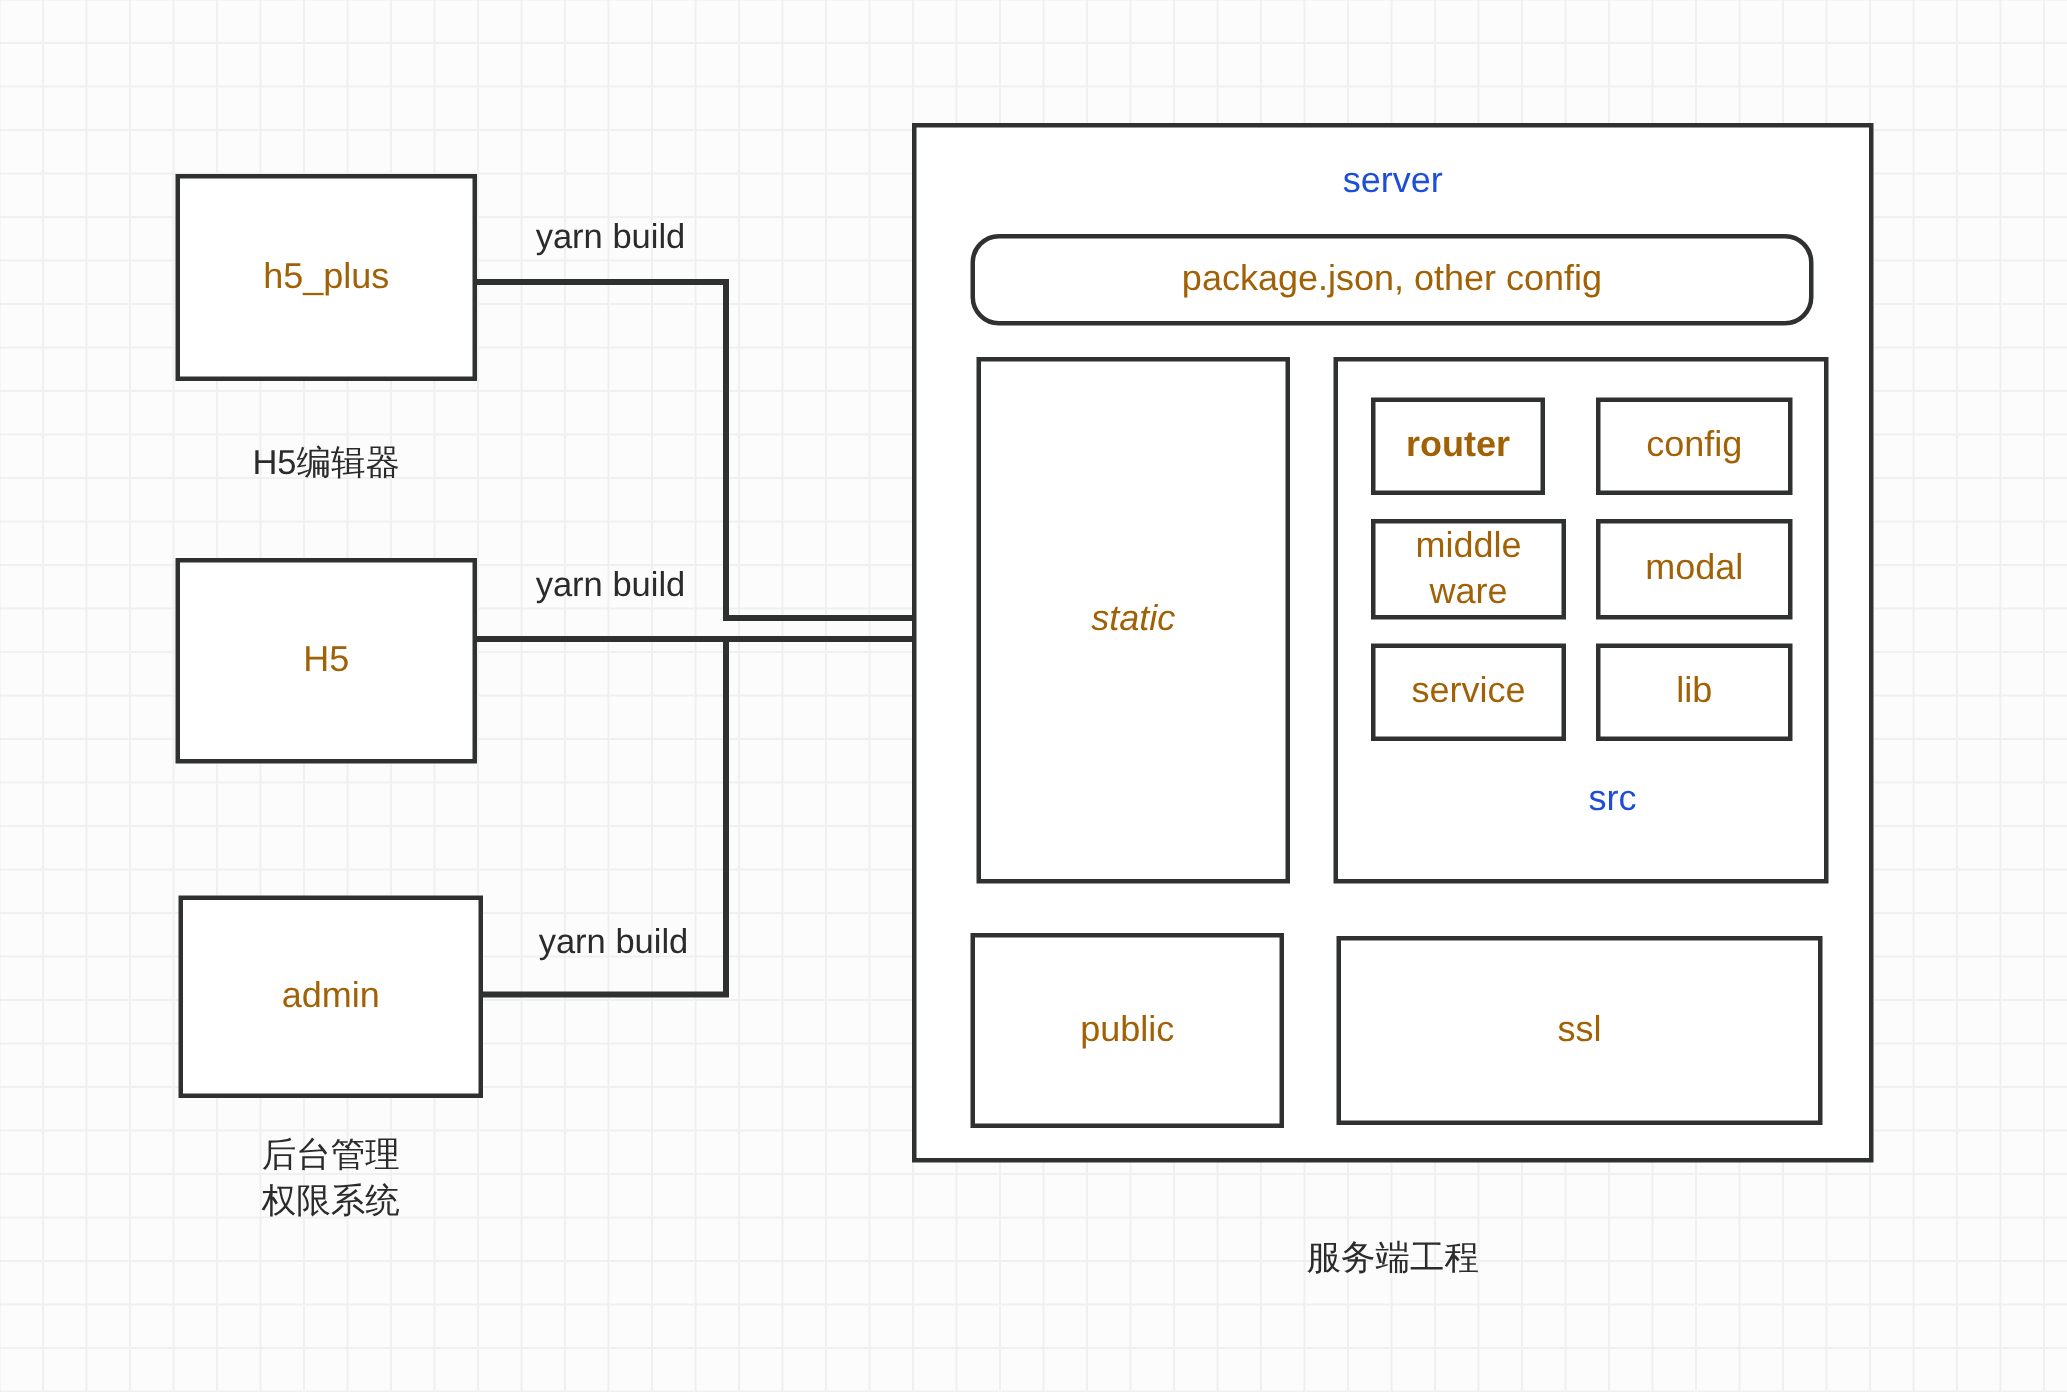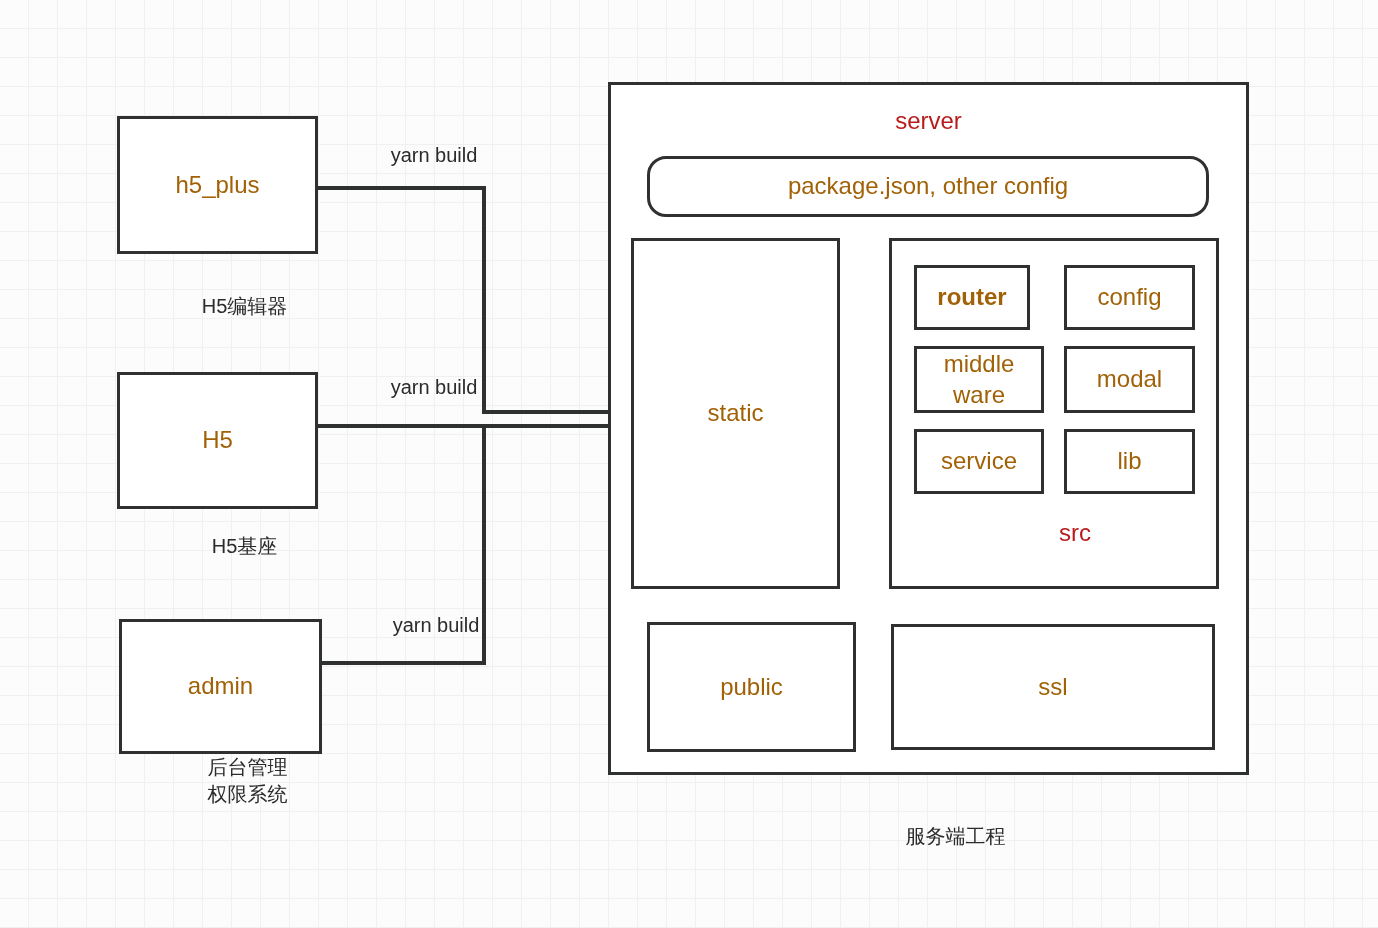--- a/index.html
+++ b/index.html
@@ -50,35 +50,35 @@
     white-space: pre-line;
   }
   .edge-label {
     position: absolute;
     color: #2b2b2b;
     text-align: center;
     white-space: nowrap;
   }
   .inner-title {
     position: absolute;
-    color: #b91c1c;
+    color: #1d4ed8;
     text-align: center;
     width: 100%;
     left: 0;
   }
   svg.wires {
     position: absolute;
     left: 0;
     top: 0;
     width: 1378px;
     height: 928px;
     overflow: visible;
     pointer-events: none;
   }
-  .f23 { font-size: 20px; padding-left: 27px; }
+  .f23 { font-size: 23px; }
   .f24 { font-size: 24px; }
 </style>
 </head>
 <body>
 
 <div id="canvas">
 
   <svg class="wires" viewBox="0 0 1378 928" xmlns="http://www.w3.org/2000/svg">
     <g fill="none" stroke="#2f3130" stroke-width="4" stroke-linecap="butt" stroke-linejoin="miter">
 
@@ -95,39 +95,38 @@
 
   <div class="box f24" style="left:117px; top:116px; width:201px; height:138px;">
     <span>h5_plus</span>
   </div>
   <div class="caption f23" style="left:117px; top:293px; width:201px;">H5编辑器</div>
   <div class="edge-label f23" style="left:318px; top:144px; width:178px;">yarn build</div>
 
   <div class="box f24" style="left:117px; top:360px; width:201px; height:137px;margin-top:12px;">
     <span>H5</span>
   </div>
-  <div class="caption f23" style="left:117px; top:533px; width:201px;">H5基座</div>
   <div class="edge-label f23" style="left:318px; top:376px; width:178px;">yarn build</div>
 
-  <div class="box f24" style="left:119px; top:597px; width:203px; height:135px;margin-top:22px;">
+  <div class="box f24" style="left:119px; top:597px; width:203px; height:135px;">
     <span>admin</span>
   </div>
   <div class="caption f23" style="left:119px; top:754px; width:203px;">后台管理
 权限系统</div>
   <div class="edge-label f23" style="left:320px; top:614px; width:178px;">yarn build</div>
 
   <div class="container-box" style="left:608px; top:82px; width:641px; height:693px;">
 
     <div class="inner-title f24" style="top:22px;">server</div>
 
     <div class="box f24" style="left:36px; top:71px; width:562px; height:61px;border-radius:19px;">
       <span>package.json, other config</span>
     </div>
 
-    <div class="box f24" style="left:20px; top:153px; width:209px; height:351px;">
+    <div class="box f24" style="left:40px; top:153px; width:209px; height:351px;font-style:italic;">
       <span>static</span>
     </div>
 
     <div class="container-box" style="left:278px; top:153px; width:330px; height:351px;">
 
       <div class="box f24" style="left:22px; top:24px; width:116px; height:65px;font-weight:bold;">
         <span>router</span>
       </div>
       <div class="box f24" style="left:172px; top:24px; width:131px; height:65px;">
         <span>config</span>

